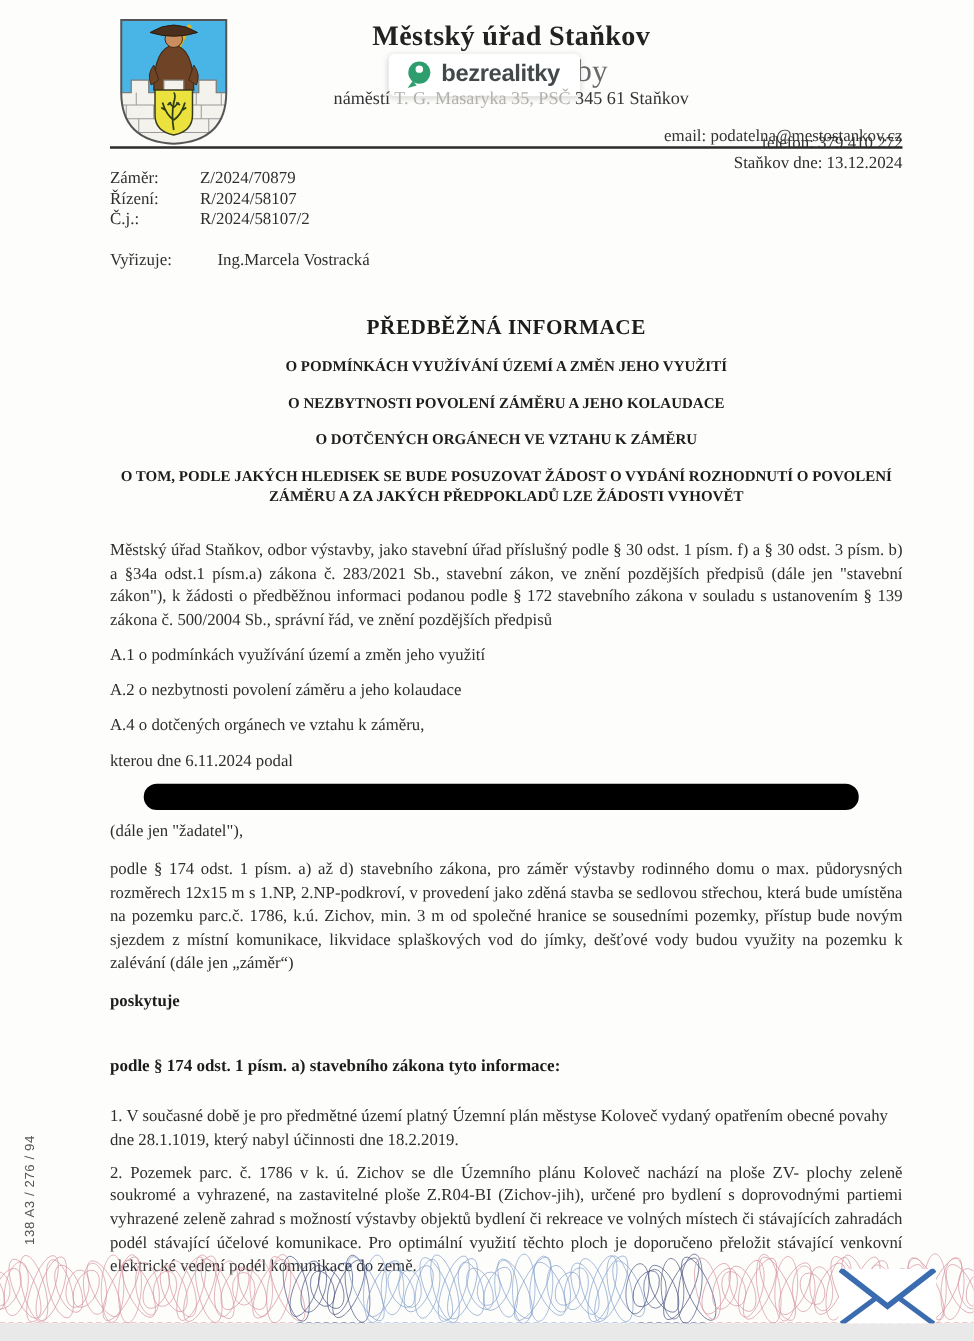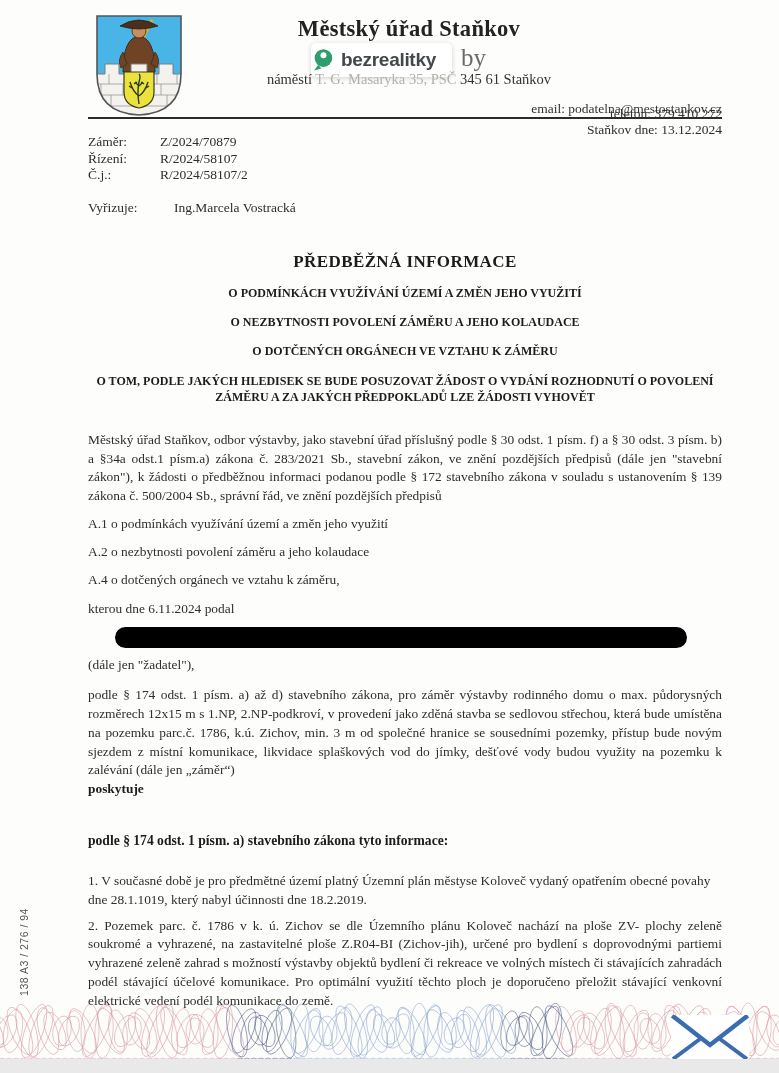--- a/index.html
+++ b/index.html
@@ -15,21 +15,21 @@
     position:absolute; left:99px; top:16px; width:620px; text-align:center;
     font-size:22.5px; font-weight:bold; color:#222; letter-spacing:.3px;
   }
   .dept-fragment {
     position:absolute; left:461px; top:44px;
     font-size:25px; color:#6a6a6a;
   }
   .badge {
     position:absolute; left:311px; top:43px; height:34px;
     display:flex; align-items:center; gap:7px;
-    background:#ffffff; border-radius:5px; padding:4px 16px 4px 0;
+    background:#ffffff; border-radius:5px; padding:4px 16px 4px 12px;
     box-shadow:0 1px 5px rgba(0,0,0,.18);
     font-family:"Liberation Sans", sans-serif;
   }
   .badge .badge-label { font-size:19px; font-weight:bold; color:#43484b; letter-spacing:-0.3px; }
   .address-line {
     position:absolute; left:99px; top:71px; width:620px; text-align:center;
     font-size:14.5px; color:#333;
   }
   .address-line .faded { color:#b3b0ab; }
   .contact { position:absolute; right:57px; text-align:right; font-size:13.5px; color:#333; }
@@ -46,21 +46,21 @@
   .main { position:absolute; left:88px; top:252px; width:634px; }
   .doc-title { text-align:center; font-size:17px; font-weight:bold; color:#1c1c1c; letter-spacing:.4px; }
   .subtitle { text-align:center; font-size:12px; font-weight:bold; color:#1c1c1c; margin-top:13px; line-height:1.35; }
   .subtitle.wide { margin-left:-6px; margin-right:-6px; }
   p.body-par { margin-top:13px; font-size:13.4px; line-height:1.4; text-align:justify; color:#2e2e2e; }
   p.intro { margin-top:26px; }
   .a-item { margin-top:9px; font-size:13.4px; line-height:1.4; padding-left:26px; text-indent:-26px; }
   .kterou { margin-top:12px; font-size:13.4px; }
   .redaction-bar { margin:10px 0 0 27px; width:572px; height:21px; background:#000; border-radius:11px; }
   .alias { margin-top:9px; font-size:13.4px; }
-  .bold-word { margin-top:1px; font-size:13.4px; font-weight:bold; color:#1c1c1c; }
+  .bold-word { margin-top:13px; font-size:13.4px; font-weight:bold; color:#1c1c1c; }
   .info-heading { margin-top:36px; font-size:13.6px; font-weight:bold; color:#1c1c1c; }
   p.info1 { margin-top:23px; text-align:left; }
   p.info2 { margin-top:7px; }
   
   .margin-note {
     position:absolute; left:-41px; top:946px; width:130px; text-align:center;
     transform:rotate(-90deg); font-family:"Liberation Sans", sans-serif;
     font-size:10.5px; color:#555; letter-spacing:.5px;
   }
   .guilloche { position:absolute; left:0; bottom:0; width:779px; height:64px; }

